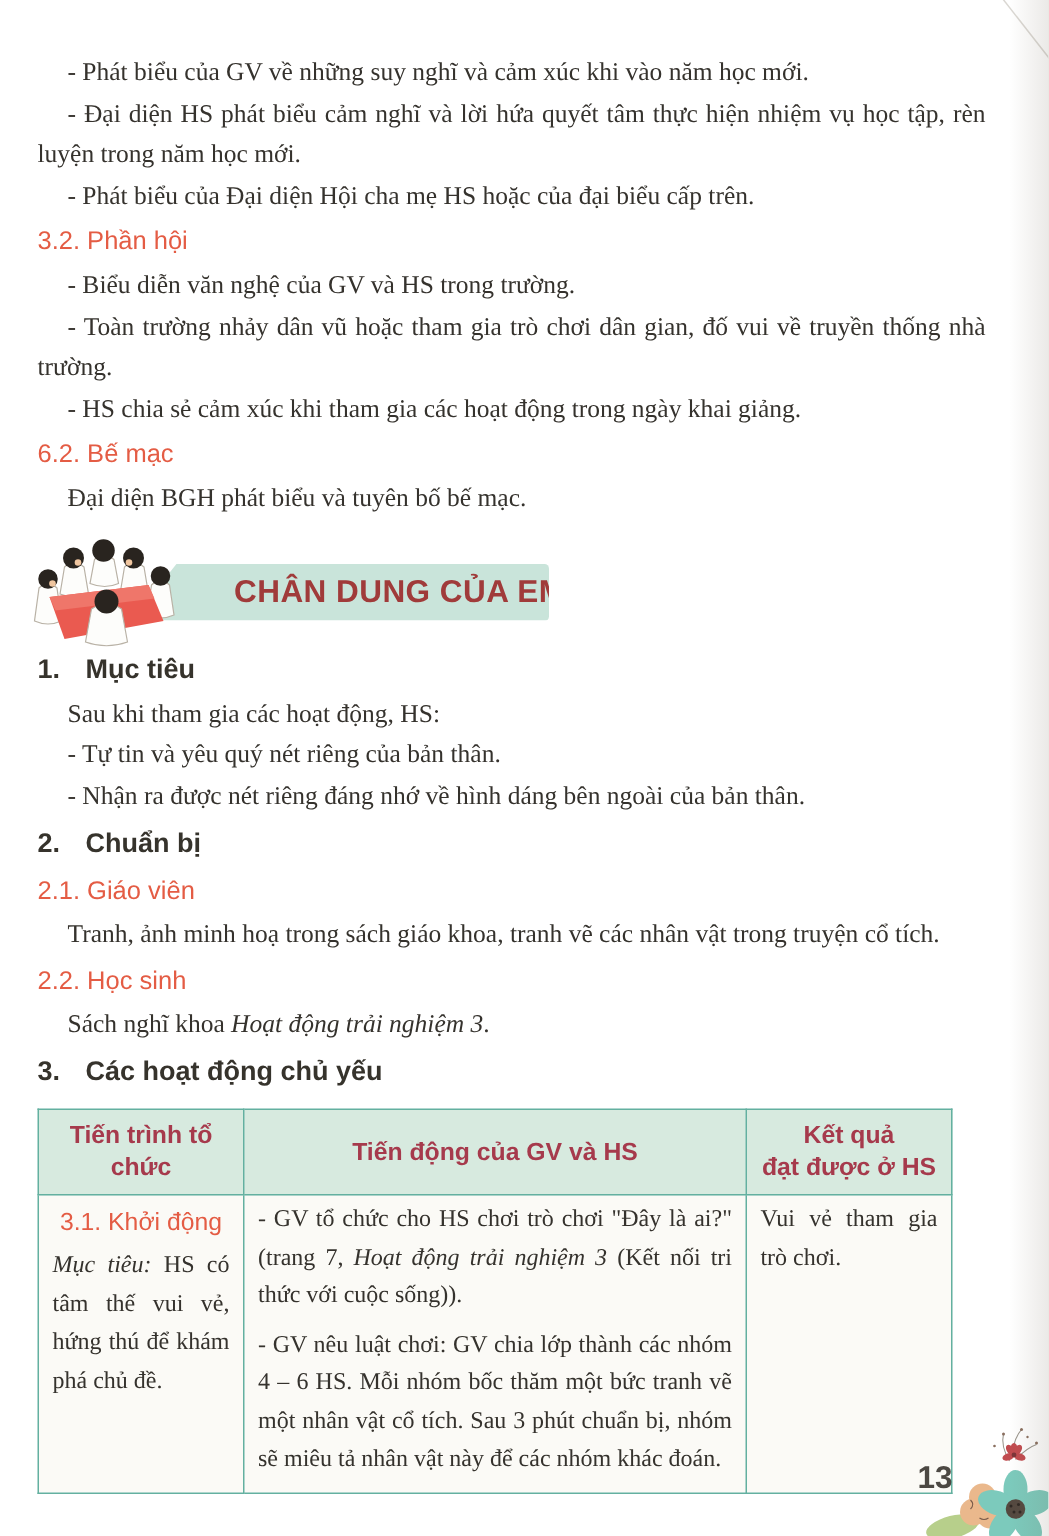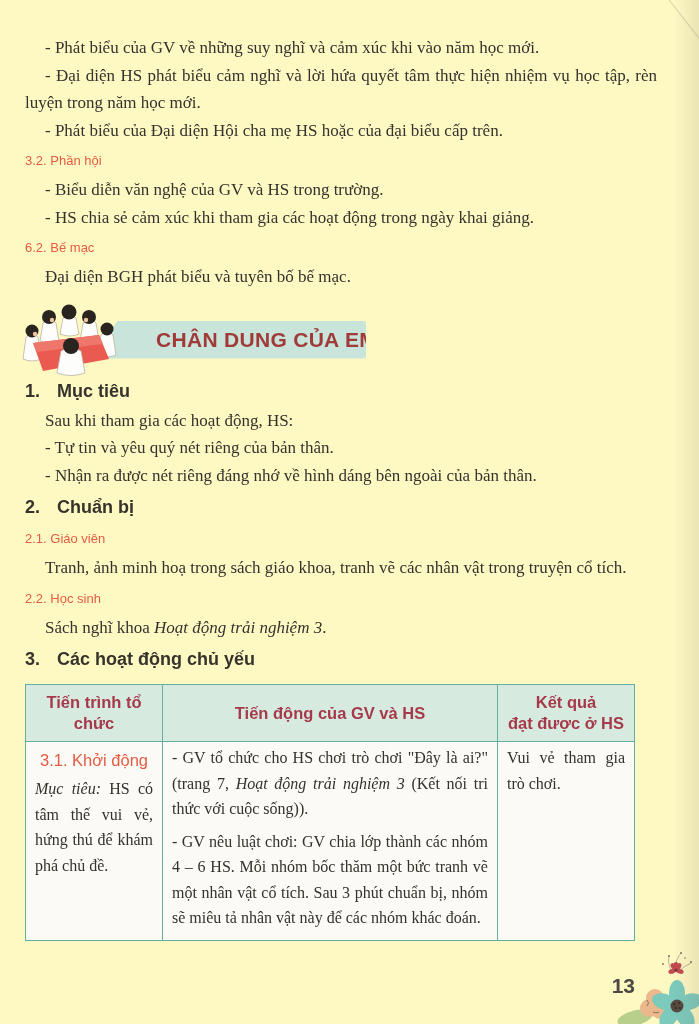--- a/index.html
+++ b/index.html
@@ -1,35 +1,35 @@
 <!DOCTYPE html>
 <html lang="vi"><head>
 <meta charset="utf-8">
 <style>
   html,body{margin:0;padding:0;background:#dddad4;}
   .page{
     position:relative;width:699px;height:1024px;margin:0 auto;
-    background:#fef9c3;overflow:hidden;
+    background:#ffffff;overflow:hidden;
     font-family:"Liberation Serif","DejaVu Serif",serif;color:#35322d;
   }
   .page::after{
     content:"";position:absolute;top:0;right:0;width:26px;height:100%;
     background:linear-gradient(to right,rgba(120,110,95,0),rgba(120,110,95,.15));
     pointer-events:none;
   }
   .corner-edge{
     position:absolute;top:16px;right:-22px;width:78px;height:1px;
     background:rgba(150,140,125,.35);transform:rotate(52deg);
   }
   .content{position:absolute;left:25px;top:34px;width:632px;}
   p.body{font-size:17px;line-height:27.5px;margin:0;text-align:justify;}
   p.indent{text-indent:20px;}
   .red-head{
     font-family:"Liberation Sans","DejaVu Sans",sans-serif;font-weight:400;
-    color:#e45c44;font-size:13px;line-height:28px;margin:3px 0 1px;
+    color:#e45c44;font-size:17px;line-height:28px;margin:3px 0 1px;
   }
   .num-head{
     font-family:"Liberation Sans","DejaVu Sans",sans-serif;font-weight:700;
     color:#36332c;font-size:18px;line-height:29px;margin:4px 0 1px;
     display:flex;
   }
   .num-head .n{min-width:32px;}
   
   .banner{position:relative;height:48px;margin:26px 0 12px;}
   .banner-strip{
@@ -78,20 +78,21 @@
   <div class="corner-edge"></div>
 
   <div class="content">
 
     <p class="body indent">- Phát biểu của GV về những suy nghĩ và cảm xúc khi vào năm học mới.</p>
     <p class="body indent">- Đại diện HS phát biểu cảm nghĩ và lời hứa quyết tâm thực hiện nhiệm vụ học tập, rèn luyện trong năm học mới.</p>
     <p class="body indent">- Phát biểu của Đại diện Hội cha mẹ HS hoặc của đại biểu cấp trên.</p>
 
     <div class="red-head">3.2. Phần hội</div>
     <p class="body indent">- Biểu diễn văn nghệ của GV và HS trong trường.</p>
+    <p class="body indent">- Toàn trường nhảy dân vũ hoặc tham gia trò chơi dân gian, đố vui về truyền thống nhà trường.</p>
     <p class="body indent">- HS chia sẻ cảm xúc khi tham gia các hoạt động trong ngày khai giảng.</p>
 
     <div class="red-head">6.2. Bế mạc</div>
     <p class="body indent">Đại diện BGH phát biểu và tuyên bố bế mạc.</p>
 
     <div class="banner">
       <div class="banner-strip">
         <span class="banner-title">CHÂN DUNG CỦA EM</span>
       </div>
       <svg class="kids" width="104" height="74" viewBox="0 0 104 74">

